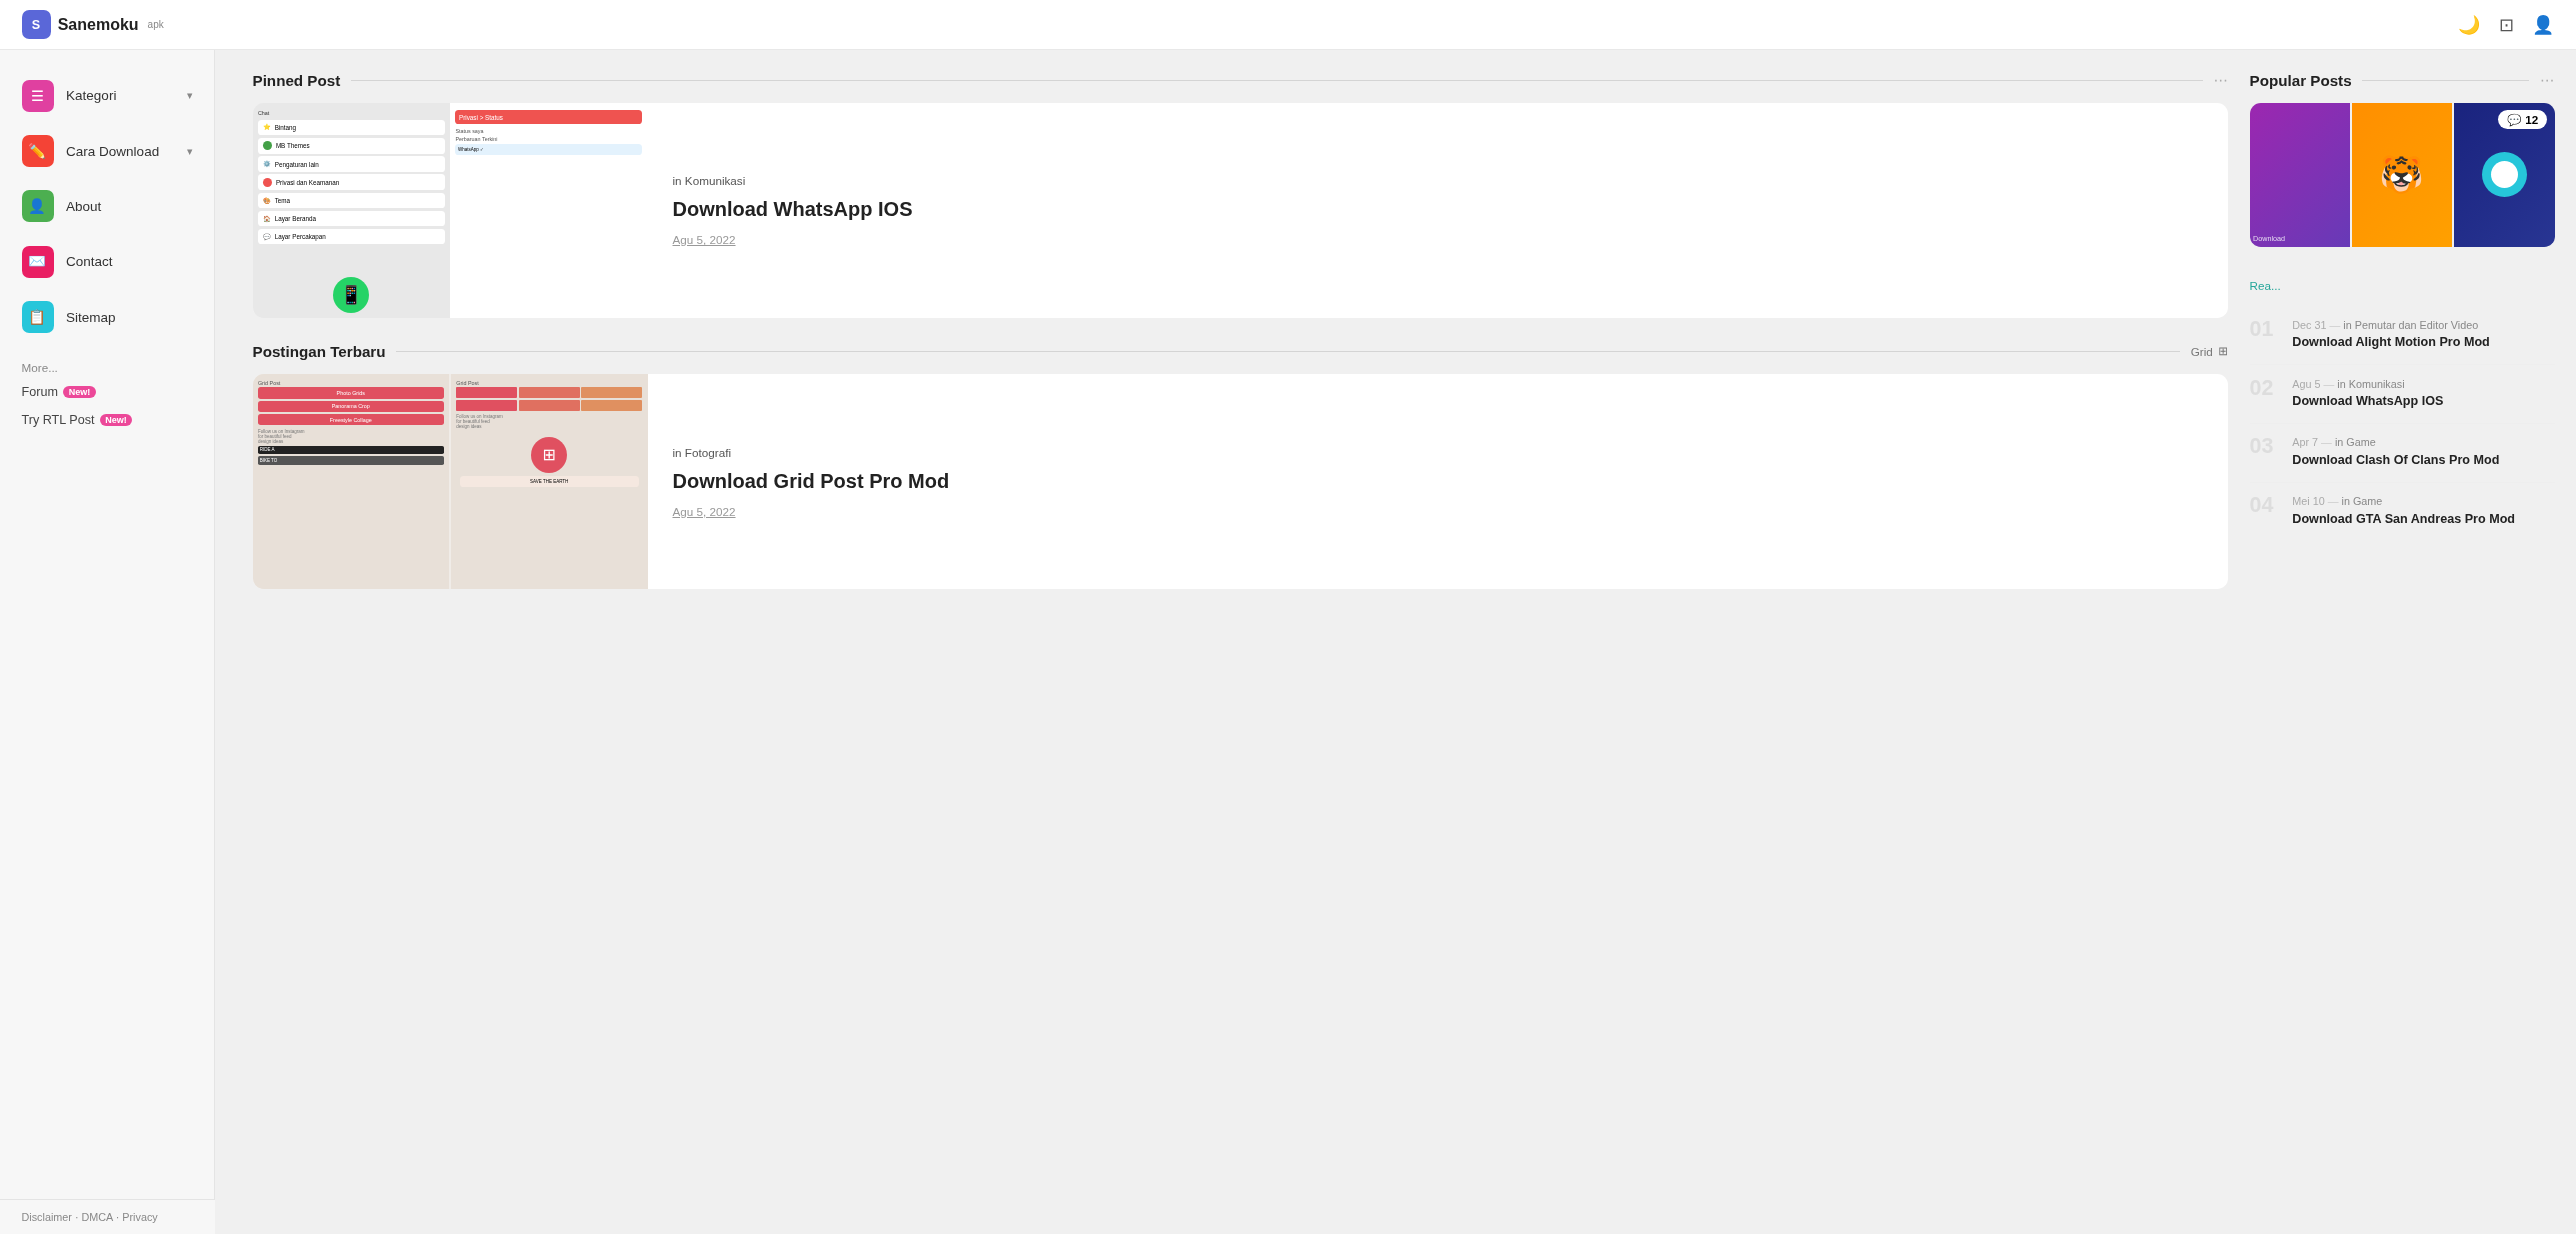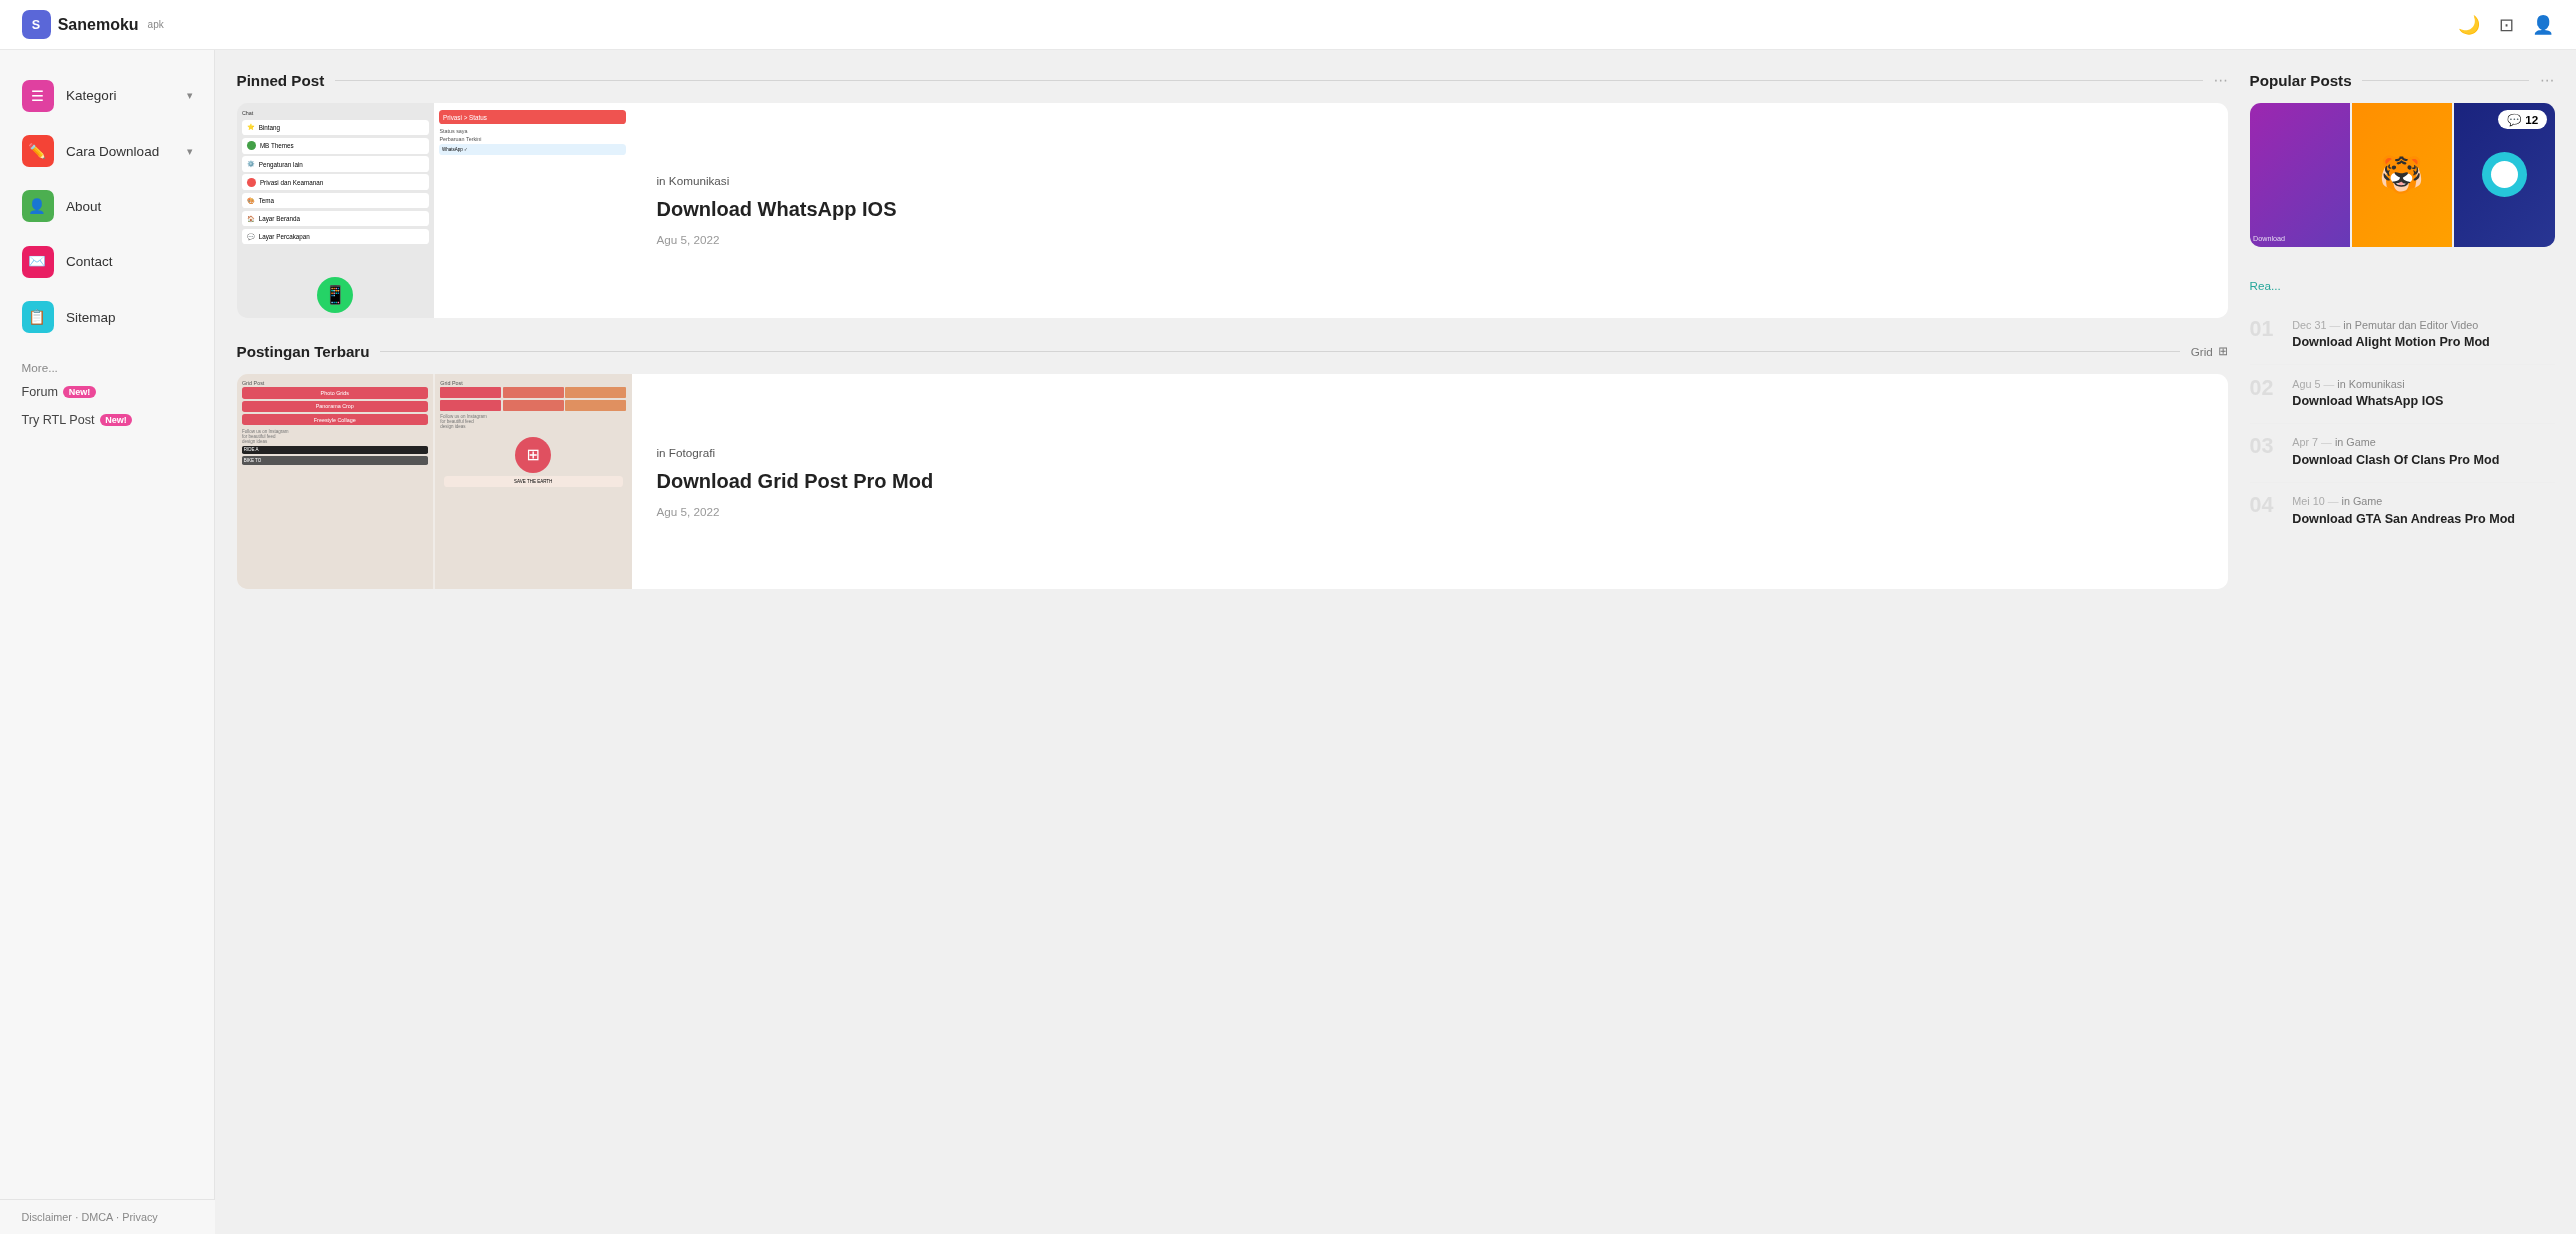--- a/index.html
+++ b/index.html
@@ -54,20 +54,21 @@
       font-size: 18px;
       color: #555;
       cursor: pointer;
     }
 
     
     .layout {
       display: flex;
       padding-top: 50px;
       min-height: 100vh;
+      padding-left: 16px;
     }
 
     
     .sidebar {
       width: 215px;
       position: fixed;
       top: 50px; bottom: 0; left: 0;
       background: #f7f7f7;
       padding: 18px 0;
       overflow-y: auto;
@@ -206,20 +207,21 @@
     .post-title {
       font-size: 20px;
       font-weight: 700;
       color: #222;
       margin-bottom: 10.8px;
       line-height: 1.3;
     }
     .post-date {
       font-size: 11.7px;
       color: #999;
+      text-decoration: underline;
     }
 
     
     .terbaru-section { margin-top: 3.6px; }
     .terbaru-header {
       display: flex;
       align-items: center;
       gap: 10.8px;
       margin-bottom: 14.4px;
     }

